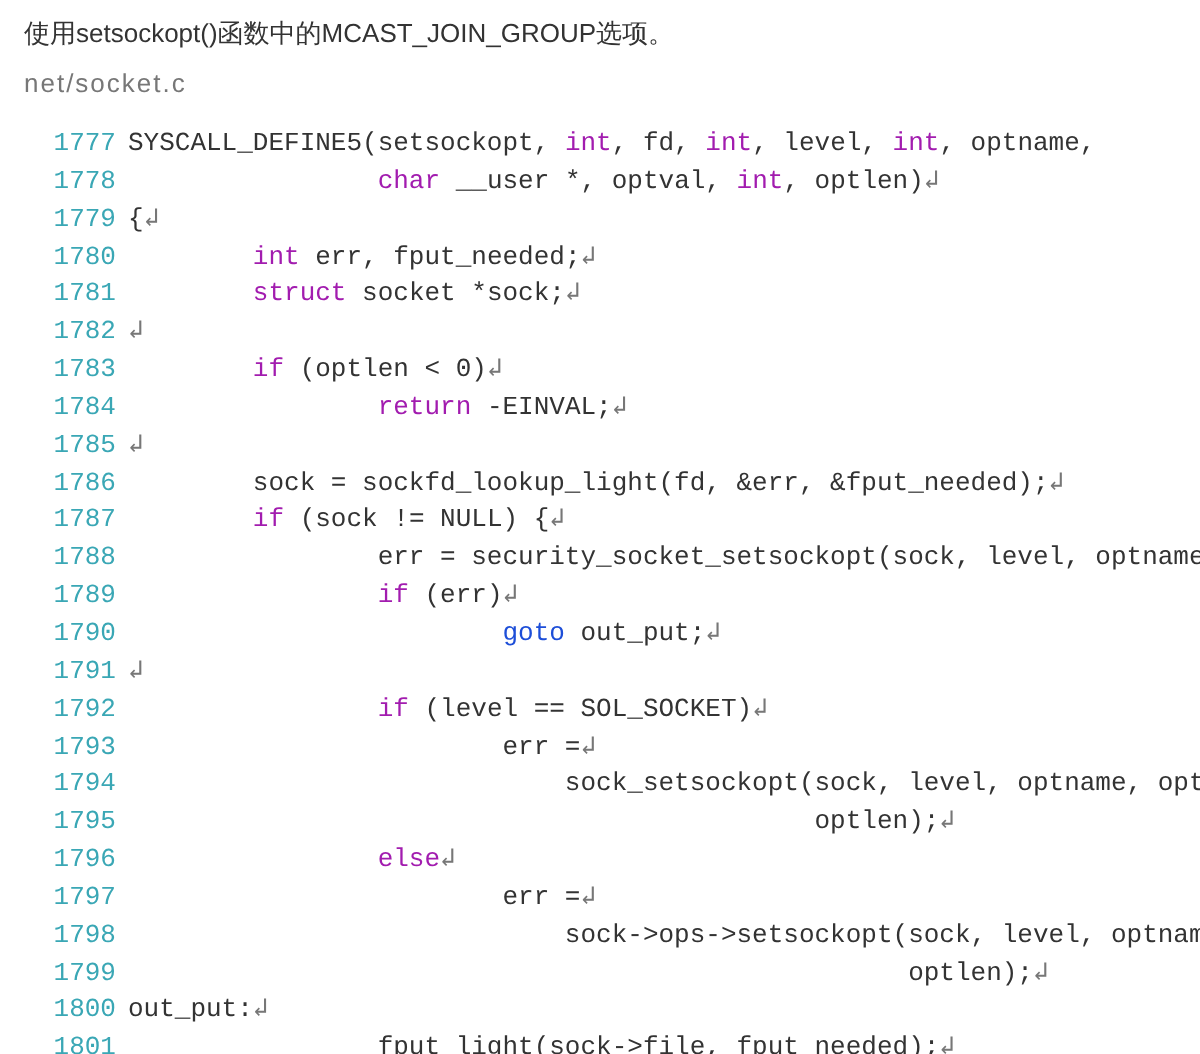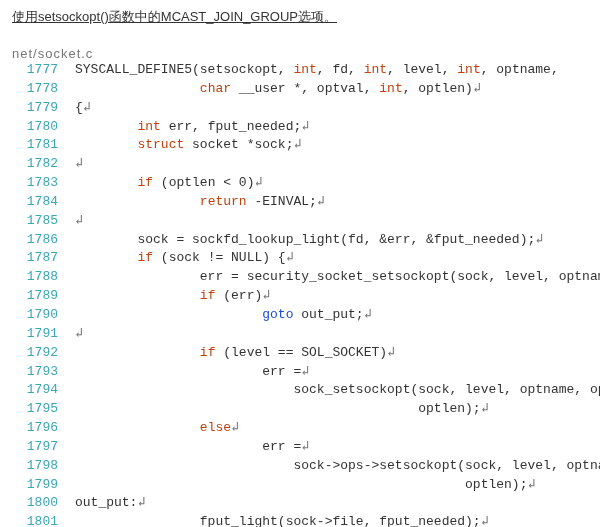--- a/index.html
+++ b/index.html
@@ -7,46 +7,45 @@
     padding: 8px 12px;
     font-family: "Microsoft YaHei", Arial, sans-serif;
     font-size: 13px;
     color: #333;
     background: #fff;
     width: 600px;
     box-sizing: border-box;
     position: relative;
   }
   .intro {
-    margin-bottom: 20px;
+    margin-bottom: 8px;
     color: #333;
-    text-decoration: underline;
   }
   .filepath {
     color: #777;
+    margin-bottom: 14px;
     letter-spacing: 1px;
   }
   .code {
     font-family: "Courier New", monospace;
     font-size: 13px;
     line-height: 1.45;
     white-space: pre;
   }
   .line {
     display: flex;
-    gap: 11px;
   }
   .lineno {
     color: #3aa7b5;
     min-width: 46px;
     text-align: right;
     padding-right: 6px;
     user-select: none;
   }
-  .kw { color: #c2410c; }
+  .kw { color: #a21caf; }
   .goto { color: #1d4ed8; }
   .txt { color: #333; }
   .marker { color: #777; }
 </style>
 </head>
 <body>
 
 <div class="intro">使用setsockopt()函数中的MCAST_JOIN_GROUP选项。</div>
 <div class="filepath">net/socket.c</div>
 

